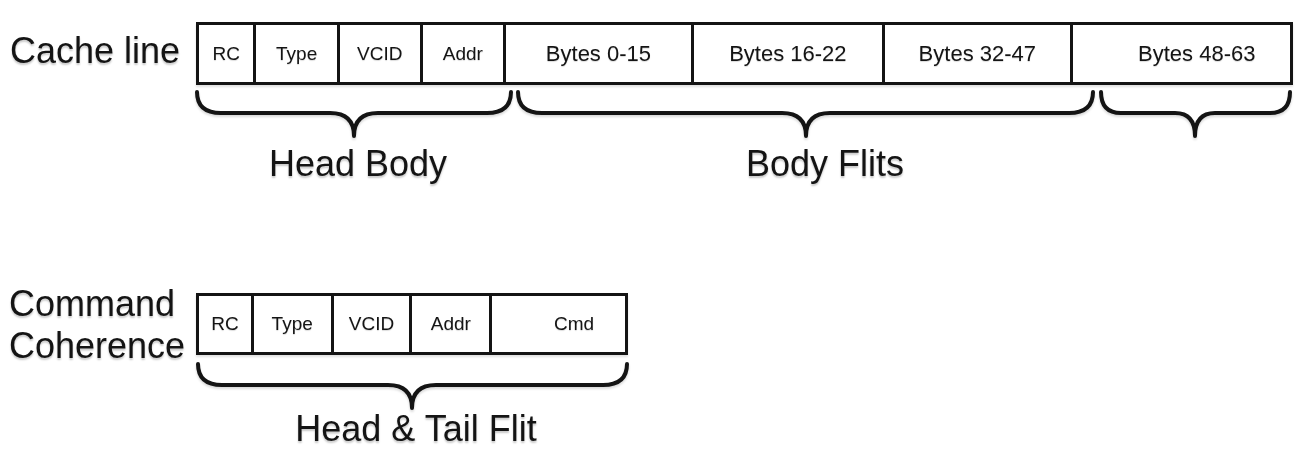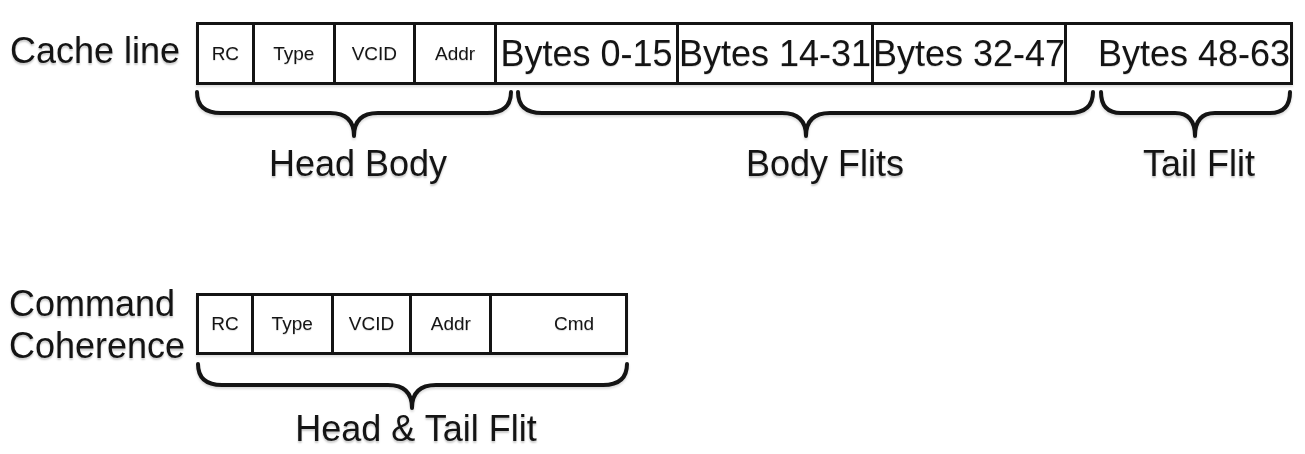--- a/index.html
+++ b/index.html
@@ -34,21 +34,21 @@
   .cell {
     display: flex;
     align-items: center;
     justify-content: center;
     border-right: 3px solid var(--ink);
     font-size: 19px;
     white-space: nowrap;
     text-shadow: 0 1px 1px rgba(0,0,0,0.15);
   }
   .cell:last-child { border-right: none; margin-left: 31px; }
-  .cell.big { font-size: 36px; }
+  .cell.big { font-size: 22px; }
   
   .r1c1 { width: 59px; }
   .r1c2 { width: 86px; }
   .r1c3 { width: 85px; }
   .r1c4 { width: 86px; }
   .r1c5 { width: 193px; }
   .r1c6 { width: 197px; }
   .r1c7 { width: 193px; }
   .r1c8 { width: 192px; }
   
@@ -103,28 +103,27 @@
   </svg>
 
   <div class="row-label cache-line-label">Cache line</div>
 
   <div class="box-row row1">
     <div class="cell r1c1">RC</div>
     <div class="cell r1c2">Type</div>
     <div class="cell r1c3">VCID</div>
     <div class="cell r1c4">Addr</div>
     <div class="cell big r1c5">Bytes 0-15</div>
-    <div class="cell big r1c6">Bytes 14-31</div>
+    <div class="cell big r1c6">Bytes 16-22</div>
     <div class="cell big r1c7">Bytes 32-47</div>
     <div class="cell big r1c8">Bytes 48-63</div>
   </div>
 
   <div class="brace-label head-flit-label">Head Body</div>
   <div class="brace-label body-flits-label">Body Flits</div>
-  <div class="brace-label tail-flit-label">Tail Flit</div>
 
   <div class="row-label coherence-label">
     <span>Command</span>
     <span>Coherence</span>
   </div>
 
   <div class="box-row row2">
     <div class="cell r2c1">RC</div>
     <div class="cell r2c2">Type</div>
     <div class="cell r2c3">VCID</div>

